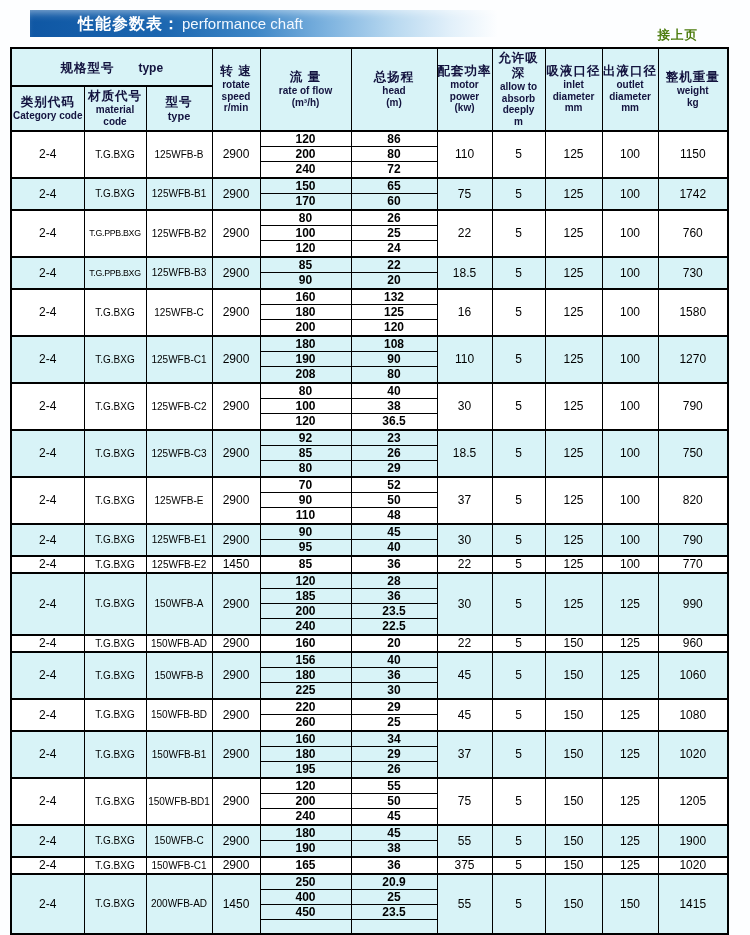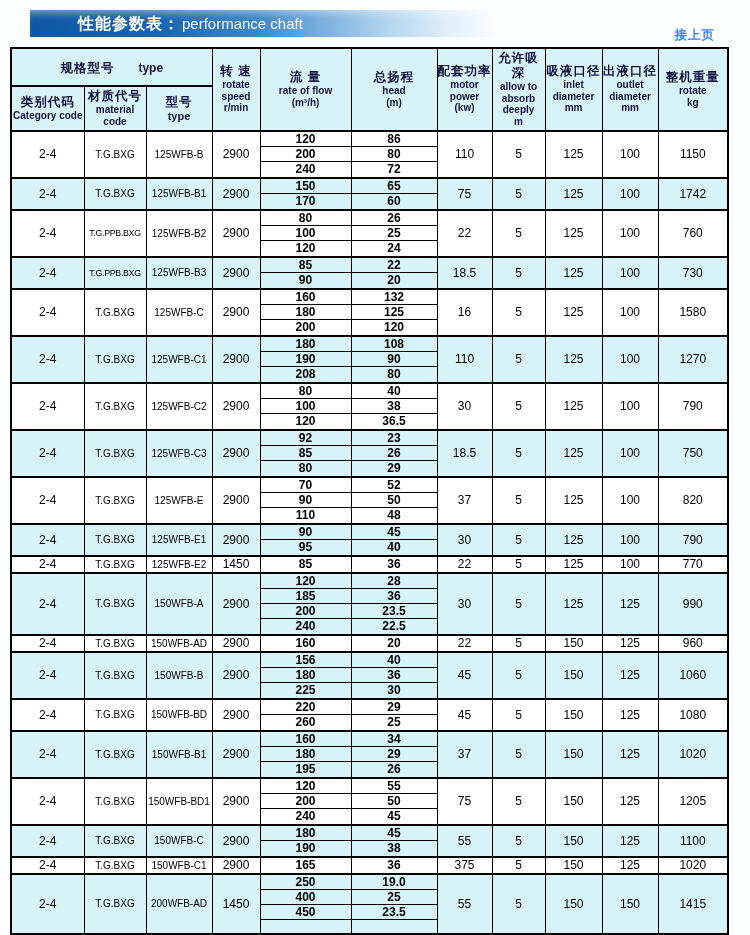--- a/index.html
+++ b/index.html
@@ -23,22 +23,22 @@
       #7fb4e0 64%, #b9d9f0 78%, #e2f0fa 90%, rgba(255,255,255,0) 100%);
     box-shadow: inset 0 8px 10px -6px rgba(255,255,255,0.55);
     white-space: nowrap;
     padding-left: 16px;
   }
   .t-zh { color: #fff; font-weight: bold; font-size: 16px; letter-spacing: 1px; margin-left: 32px; }
   .t-en { color: #f2f8ff; font-size: 15px; margin-left: 2px; }
 
   .cont-note {
     position: absolute;
-    top: 27px; right: 35px;
-    font-size: 12.5px; font-weight: bold; color: #3b82f6;
+    top: 27px; right: 52px;
+    font-size: 12.5px; font-weight: bold; color: #4d7c0f;
     letter-spacing: 1px;
   }
 
   
   table.perf {
     position: absolute;
     top: 47px; left: 10px;
     width: 717px;
     table-layout: fixed;
     border-collapse: collapse;
@@ -151,21 +151,21 @@
         <div class="hu">mm</div>
       </th>
       <th rowspan="2">
         <div class="hz">出液口径</div>
         <div class="he">outlet</div>
         <div class="he">diameter</div>
         <div class="hu">mm</div>
       </th>
       <th rowspan="2">
         <div class="hz">整机重量</div>
-        <div class="he">rotate</div>
+        <div class="he">weight</div>
 
         <div class="hu">kg</div>
       </th>
     </tr>
     <tr class="h-sub">
       <th>
         <div class="hz">类别代码</div>
         <div class="he">Category code</div>
       </th>
       <th>
@@ -604,21 +604,21 @@
         <td class="c-subcol">
           <div class="subs">
             <div class="sub">45</div>
             <div class="sub">38</div>
           </div>
         </td>
         <td>55</td>
         <td>5</td>
         <td>150</td>
         <td>125</td>
-        <td>1100</td>
+        <td>1900</td>
       </tr>
       <tr>
         <td>2-4</td>
         <td class="c-mat">T.G.BXG</td>
         <td class="c-model">150WFB-C1</td>
         <td>2900</td>
         <td class="c-subcol">
           <div class="subs">
             <div class="sub">165</div>
           </div>
@@ -641,21 +641,21 @@
         <td>1450</td>
         <td class="c-subcol">
           <div class="subs tail">
             <div class="sub">250</div>
             <div class="sub">400</div>
             <div class="sub">450</div>
           </div>
         </td>
         <td class="c-subcol">
           <div class="subs tail">
-            <div class="sub">19.0</div>
+            <div class="sub">20.9</div>
             <div class="sub">25</div>
             <div class="sub">23.5</div>
           </div>
         </td>
         <td>55</td>
         <td>5</td>
         <td>150</td>
         <td>150</td>
         <td>1415</td>
       </tr>

